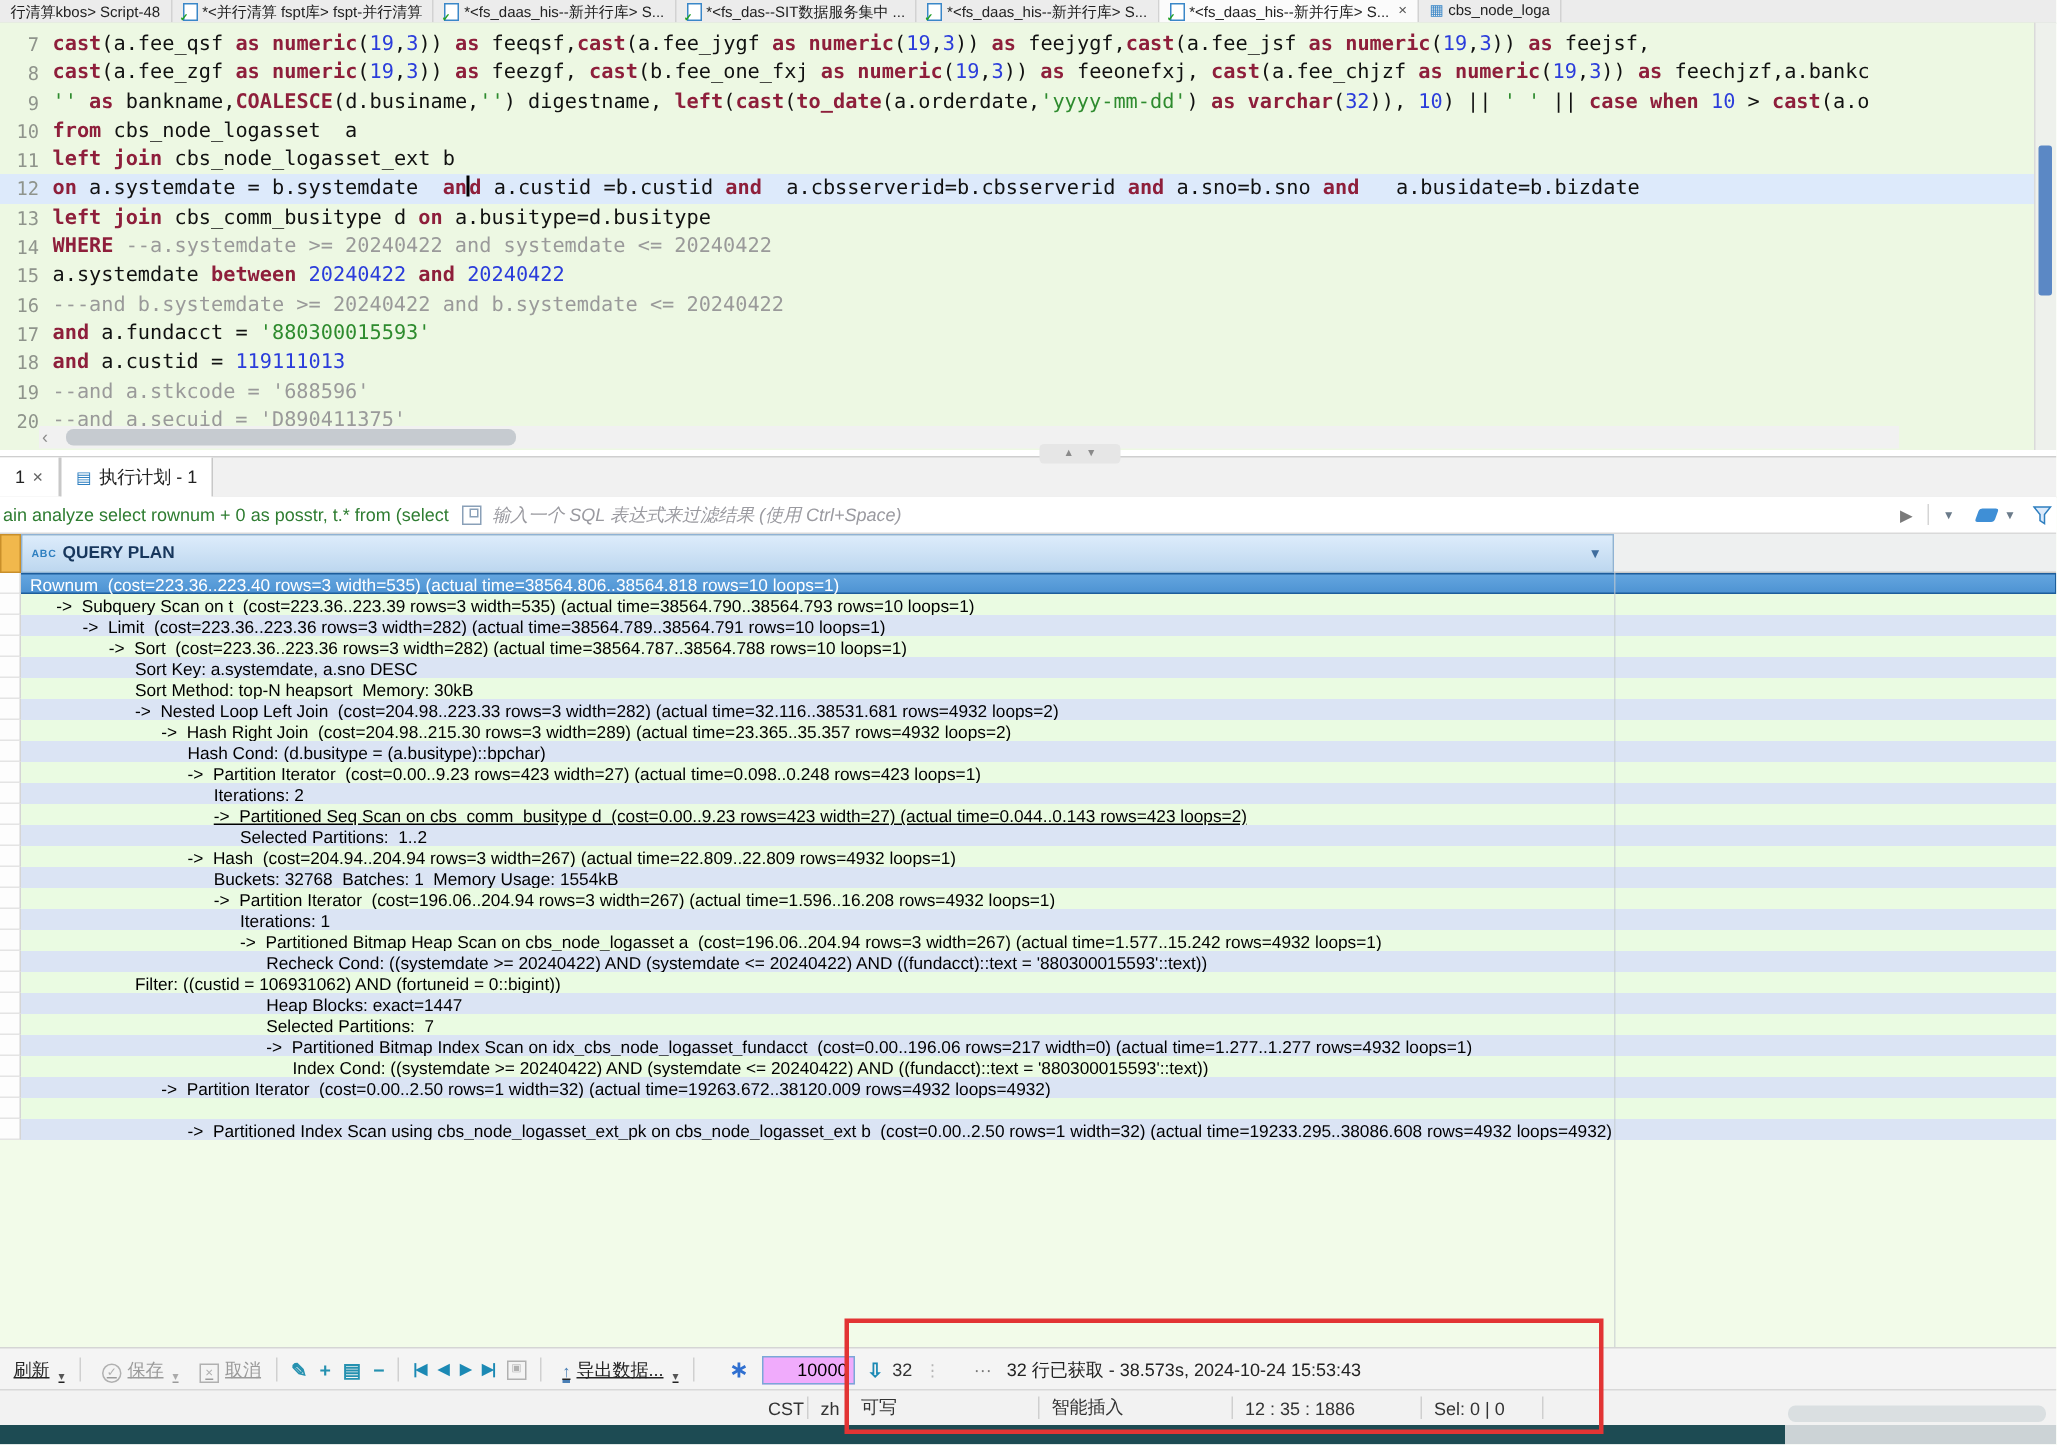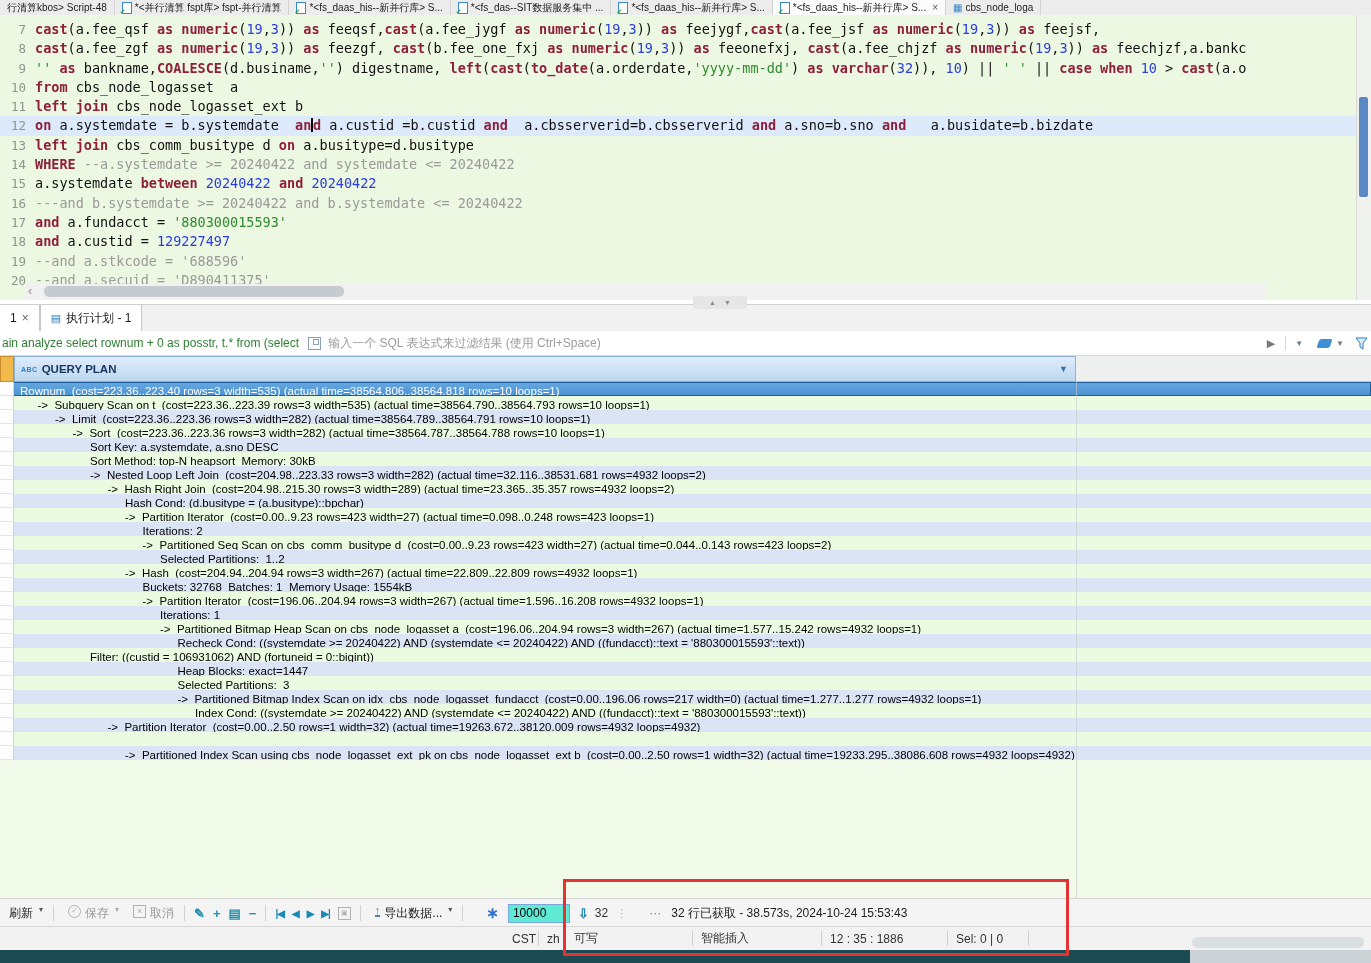--- a/index.html
+++ b/index.html
@@ -47,21 +47,21 @@
   .rtab.active{border-left:1px solid #c8c8c8;margin-bottom:-1px;border-bottom:1px solid #fff;}
   .rclose{color:#666;font-size:12px;}
   .plicon{color:#2e7fc0;font-size:11px;}
 
   
   #fbar{position:absolute;left:0;top:331px;width:100%;height:24px;background:#fff;
         border-bottom:1px solid #d9d9d9;display:flex;align-items:center;font-size:12px;}
   #fstmt{color:#2f7d32;margin-left:2px;white-space:nowrap;}
   #fexpand{width:11px;height:11px;border:1px solid #8aa0b8;position:relative;margin:0 7px 0 9px;flex:none;}
   #fexpand::after{content:'';position:absolute;right:1px;top:1px;width:4px;height:4px;border:1px solid #8aa0b8;}
-  #fph{color:#9a9aa0;flex:1;white-space:nowrap;overflow:hidden;}
+  #fph{color:#9a9aa0;font-style:italic;flex:1;white-space:nowrap;overflow:hidden;}
   #fplay{color:#7a7a7a;font-size:11px;margin:0 6px;}
   .fsep{width:1px;height:14px;background:#d5d5d5;margin:0 4px;}
   #fdd1,#fdd2{color:#6b7b8a;font-size:8px;margin:0 5px;}
   #feraser{width:13px;height:9px;background:#3f8fd6;border-radius:2px;transform:skewX(-20deg);margin-left:10px;}
   #ffunnel{margin:0 3px 0 6px;flex:none;}
 
   
   #plan{position:absolute;left:0;top:356px;width:100%;height:542px;overflow:hidden;background:#f2fbe9;}
   #phead{display:flex;height:26px;}
   #pgcorner{width:14px;background:#f1b84c;border:1px solid #c98f2a;box-sizing:border-box;flex:none;}
@@ -76,37 +76,37 @@
   .prow.g{background:#eafbe2;}
   .prow.sel{background:linear-gradient(#66a7e0,#4c92d2);box-shadow:inset 0 0 0 1px #1d5d9b;}
   .prow.sel .ptxt{color:#fff;}
   .pgut{width:14px;flex:none;background:#fdfdfd;border-right:1px solid #d5d5d5;border-bottom:1px solid #e4e4e4;box-sizing:border-box;}
   .ptxt{font-size:11.5px;line-height:19.11px;color:#000;white-space:pre;overflow:hidden;}
   #pcolsep{position:absolute;left:1076px;top:382px;width:1px;height:516px;background:#c5cbd0;opacity:.65;}
 
   
   #toolbar{position:absolute;left:0;top:898px;width:100%;height:28px;background:#f4f4f4;
            border-top:1px solid #d5d5d5;display:flex;align-items:center;font-size:12px;color:#222;}
-  .tbtn{display:flex;align-items:flex-start;gap:4px;background:none;border:none;font:inherit;
-        color:#222;padding:0 5px;margin-left:4px;}
+  .tbtn{display:flex;align-items:flex-end;gap:4px;background:none;border:none;font:inherit;
+        color:#222;padding:0 5px;margin-left:4px;text-decoration:underline;}
   .tbtn.dis{color:#9a9a9a;}
   .dd{font-style:normal;font-size:8px;color:#555;margin-left:2px;}
   .tbtn.dis .dd{color:#aaa;}
   .tsep{width:1px;height:16px;background:#d0d0d0;margin:0 5px;}
   .cicn{width:11px;height:11px;border:1px solid #b0b0b0;border-radius:50%;font-size:8px;line-height:10px;
         text-align:center;color:#b0b0b0;}
   .xicn{width:11px;height:11px;border:1px solid #b0b0b0;font-size:9px;line-height:10px;text-align:center;color:#b0b0b0;}
   .ticn{color:#2591b0;font-size:13px;margin:0 4px;font-weight:bold;}
   .ticn.nav{color:#1b89b4;font-size:10px;letter-spacing:-1px;}
   .pgbox{width:11px;height:11px;border:1px solid #b0b0b0;color:#b0b0b0;font-size:7px;line-height:10px;
          text-align:center;margin:0 4px;}
   .upicn{color:#4a7fb5;font-weight:bold;border-bottom:2px solid #4a7fb5;line-height:10px;font-size:11px;}
   .star{color:#2f6fd0;font-size:15px;font-weight:bold;margin-left:18px;}
-  #fetchsize{width:52px;height:17px;border:1px solid #7aa7d7;background:#5eead4;font:12px "Liberation Sans",sans-serif;
-             padding:0 4px;margin-left:9px;}
+  #fetchsize{width:52px;height:17px;border:1px solid #7aa7d7;background:#f0abfc;font:12px "Liberation Sans",sans-serif;
+             padding:0 4px;margin-left:9px;text-align:right;}
   .fetchicn{color:#1b89b4;font-size:13px;font-weight:bold;margin-left:8px;}
   #fetchcount{margin-left:6px;color:#333;}
   .vdots{color:#b5b5b5;margin:0 8px;font-size:11px;}
   #tdots{color:#777;margin:0 10px 0 14px;}
   #tstatus{color:#222;}
 
   
   #statusbar{position:absolute;left:0;top:926px;width:100%;height:24px;background:#f2f2f2;
              border-top:1px solid #d8d8d8;display:flex;align-items:center;padding-left:490px;
              box-sizing:border-box;font-size:12px;color:#333;}
@@ -172,21 +172,21 @@
         <div class="eline"><span class="lnum">8</span><span class="lcode"><span class="tok-k">cast</span><span class="tok-t">(a.fee_zgf </span><span class="tok-k">as</span><span class="tok-t"> </span><span class="tok-k">numeric</span><span class="tok-t">(</span><span class="tok-n">19</span><span class="tok-t">,</span><span class="tok-n">3</span><span class="tok-t">)) </span><span class="tok-k">as</span><span class="tok-t"> feezgf, </span><span class="tok-k">cast</span><span class="tok-t">(b.fee_one_fxj </span><span class="tok-k">as</span><span class="tok-t"> </span><span class="tok-k">numeric</span><span class="tok-t">(</span><span class="tok-n">19</span><span class="tok-t">,</span><span class="tok-n">3</span><span class="tok-t">)) </span><span class="tok-k">as</span><span class="tok-t"> feeonefxj, </span><span class="tok-k">cast</span><span class="tok-t">(a.fee_chjzf </span><span class="tok-k">as</span><span class="tok-t"> </span><span class="tok-k">numeric</span><span class="tok-t">(</span><span class="tok-n">19</span><span class="tok-t">,</span><span class="tok-n">3</span><span class="tok-t">)) </span><span class="tok-k">as</span><span class="tok-t"> feechjzf,a.bankc</span></span></div>
         <div class="eline"><span class="lnum">9</span><span class="lcode"><span class="tok-s">''</span><span class="tok-t"> </span><span class="tok-k">as</span><span class="tok-t"> bankname,</span><span class="tok-k">COALESCE</span><span class="tok-t">(d.businame,</span><span class="tok-s">''</span><span class="tok-t">) digestname, </span><span class="tok-k">left</span><span class="tok-t">(</span><span class="tok-k">cast</span><span class="tok-t">(</span><span class="tok-k">to_date</span><span class="tok-t">(a.orderdate,</span><span class="tok-s">'yyyy-mm-dd'</span><span class="tok-t">) </span><span class="tok-k">as</span><span class="tok-t"> </span><span class="tok-k">varchar</span><span class="tok-t">(</span><span class="tok-n">32</span><span class="tok-t">)), </span><span class="tok-n">10</span><span class="tok-t">) || </span><span class="tok-s">' '</span><span class="tok-t"> || </span><span class="tok-k">case</span><span class="tok-t"> </span><span class="tok-k">when</span><span class="tok-t"> </span><span class="tok-n">10</span><span class="tok-t"> &gt; </span><span class="tok-k">cast</span><span class="tok-t">(a.o</span></span></div>
         <div class="eline"><span class="lnum">10</span><span class="lcode"><span class="tok-k">from</span><span class="tok-t"> cbs_node_logasset  a</span></span></div>
         <div class="eline"><span class="lnum">11</span><span class="lcode"><span class="tok-k">left</span><span class="tok-t"> </span><span class="tok-k">join</span><span class="tok-t"> cbs_node_logasset_ext b</span></span></div>
         <div class="eline cur"><span class="lnum">12</span><span class="lcode"><span class="tok-k">on</span><span class="tok-t"> a.systemdate = b.systemdate  </span><span class="tok-k">an</span><span class="caret"></span><span class="tok-k">d</span><span class="tok-t"> a.custid =b.custid </span><span class="tok-k">and</span><span class="tok-t">  a.cbsserverid=b.cbsserverid </span><span class="tok-k">and</span><span class="tok-t"> a.sno=b.sno </span><span class="tok-k">and</span><span class="tok-t">   a.busidate=b.bizdate</span></span></div>
         <div class="eline"><span class="lnum">13</span><span class="lcode"><span class="tok-k">left</span><span class="tok-t"> </span><span class="tok-k">join</span><span class="tok-t"> cbs_comm_busitype d </span><span class="tok-k">on</span><span class="tok-t"> a.busitype=d.busitype</span></span></div>
         <div class="eline"><span class="lnum">14</span><span class="lcode"><span class="tok-k">WHERE</span><span class="tok-t"> </span><span class="tok-c">--a.systemdate &gt;= 20240422 and systemdate &lt;= 20240422</span></span></div>
         <div class="eline"><span class="lnum">15</span><span class="lcode"><span class="tok-t">a.systemdate </span><span class="tok-k">between</span><span class="tok-t"> </span><span class="tok-n">20240422</span><span class="tok-t"> </span><span class="tok-k">and</span><span class="tok-t"> </span><span class="tok-n">20240422</span></span></div>
         <div class="eline"><span class="lnum">16</span><span class="lcode"><span class="tok-c">---and b.systemdate &gt;= 20240422 and b.systemdate &lt;= 20240422</span></span></div>
         <div class="eline"><span class="lnum">17</span><span class="lcode"><span class="tok-k">and</span><span class="tok-t"> a.fundacct = </span><span class="tok-s">'880300015593'</span></span></div>
-        <div class="eline"><span class="lnum">18</span><span class="lcode"><span class="tok-k">and</span><span class="tok-t"> a.custid = </span><span class="tok-n">129227497</span></span></div>
+        <div class="eline"><span class="lnum">18</span><span class="lcode"><span class="tok-k">and</span><span class="tok-t"> a.custid = </span><span class="tok-n">119111013</span></span></div>
         <div class="eline"><span class="lnum">19</span><span class="lcode"><span class="tok-c">--and a.stkcode = '688596'</span></span></div>
         <div class="eline"><span class="lnum">20</span><span class="lcode"><span class="tok-c">--and a.secuid = 'D890411375'</span></span></div>
       </div>
   </div>
   <div id="vsb">
     <div class="vthumb"></div>
   </div>
   <div id="hsb">
     <span class="harrow">‹</span>
     <div class="hthumb"></div>
@@ -311,21 +311,21 @@
         <div class="prow g">
           <span class="pgut"></span>
           <span class="ptxt" style="padding-left: 76px;">Filter: ((custid = 106931062) AND (fortuneid = 0::bigint))</span>
         </div>
         <div class="prow b">
           <span class="pgut"></span>
           <span class="ptxt" style="padding-left: 163.5px;">Heap Blocks: exact=1447</span>
         </div>
         <div class="prow g">
           <span class="pgut"></span>
-          <span class="ptxt" style="padding-left: 163.5px;">Selected Partitions:  3</span>
+          <span class="ptxt" style="padding-left: 163.5px;">Selected Partitions:  7</span>
         </div>
         <div class="prow b">
           <span class="pgut"></span>
           <span class="ptxt" style="padding-left: 163.5px;">-&gt;  Partitioned Bitmap Index Scan on idx_cbs_node_logasset_fundacct  (cost=0.00..196.06 rows=217 width=0) (actual time=1.277..1.277 rows=4932 loops=1)</span>
         </div>
         <div class="prow g">
           <span class="pgut"></span>
           <span class="ptxt" style="padding-left: 181px;">Index Cond: ((systemdate &gt;= 20240422) AND (systemdate &lt;= 20240422) AND ((fundacct)::text = '880300015593'::text))</span>
         </div>
         <div class="prow b">

